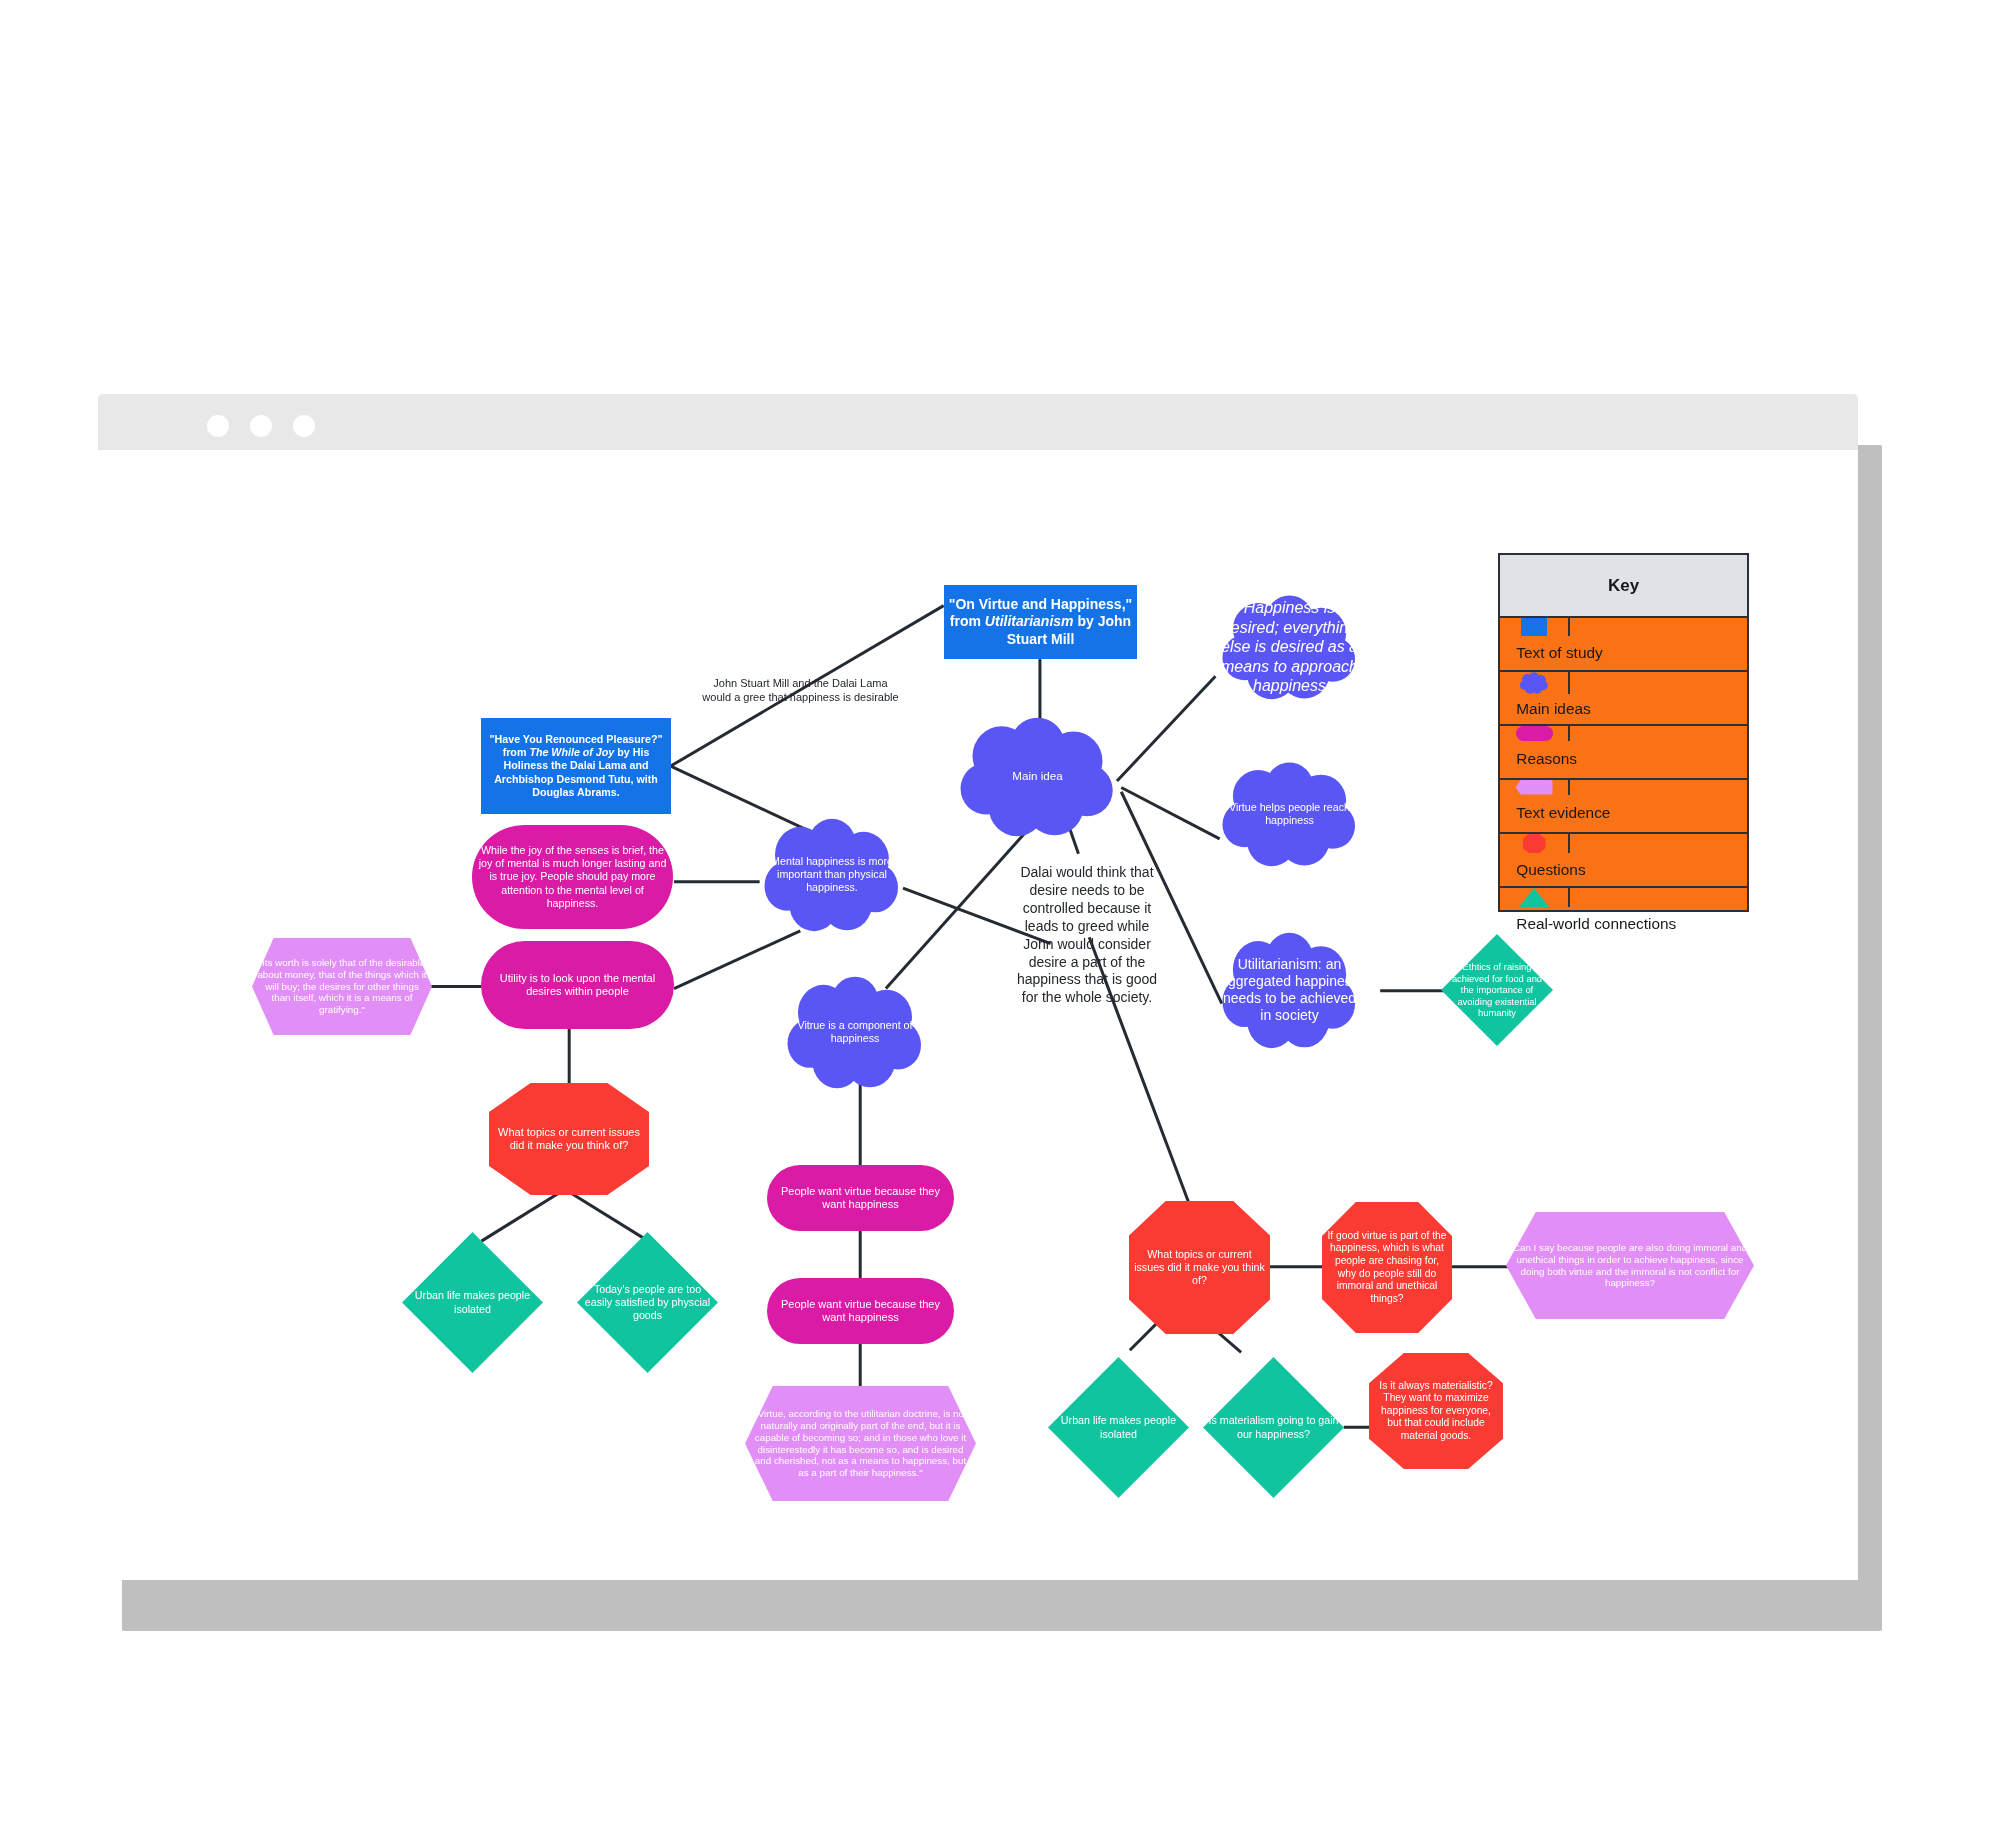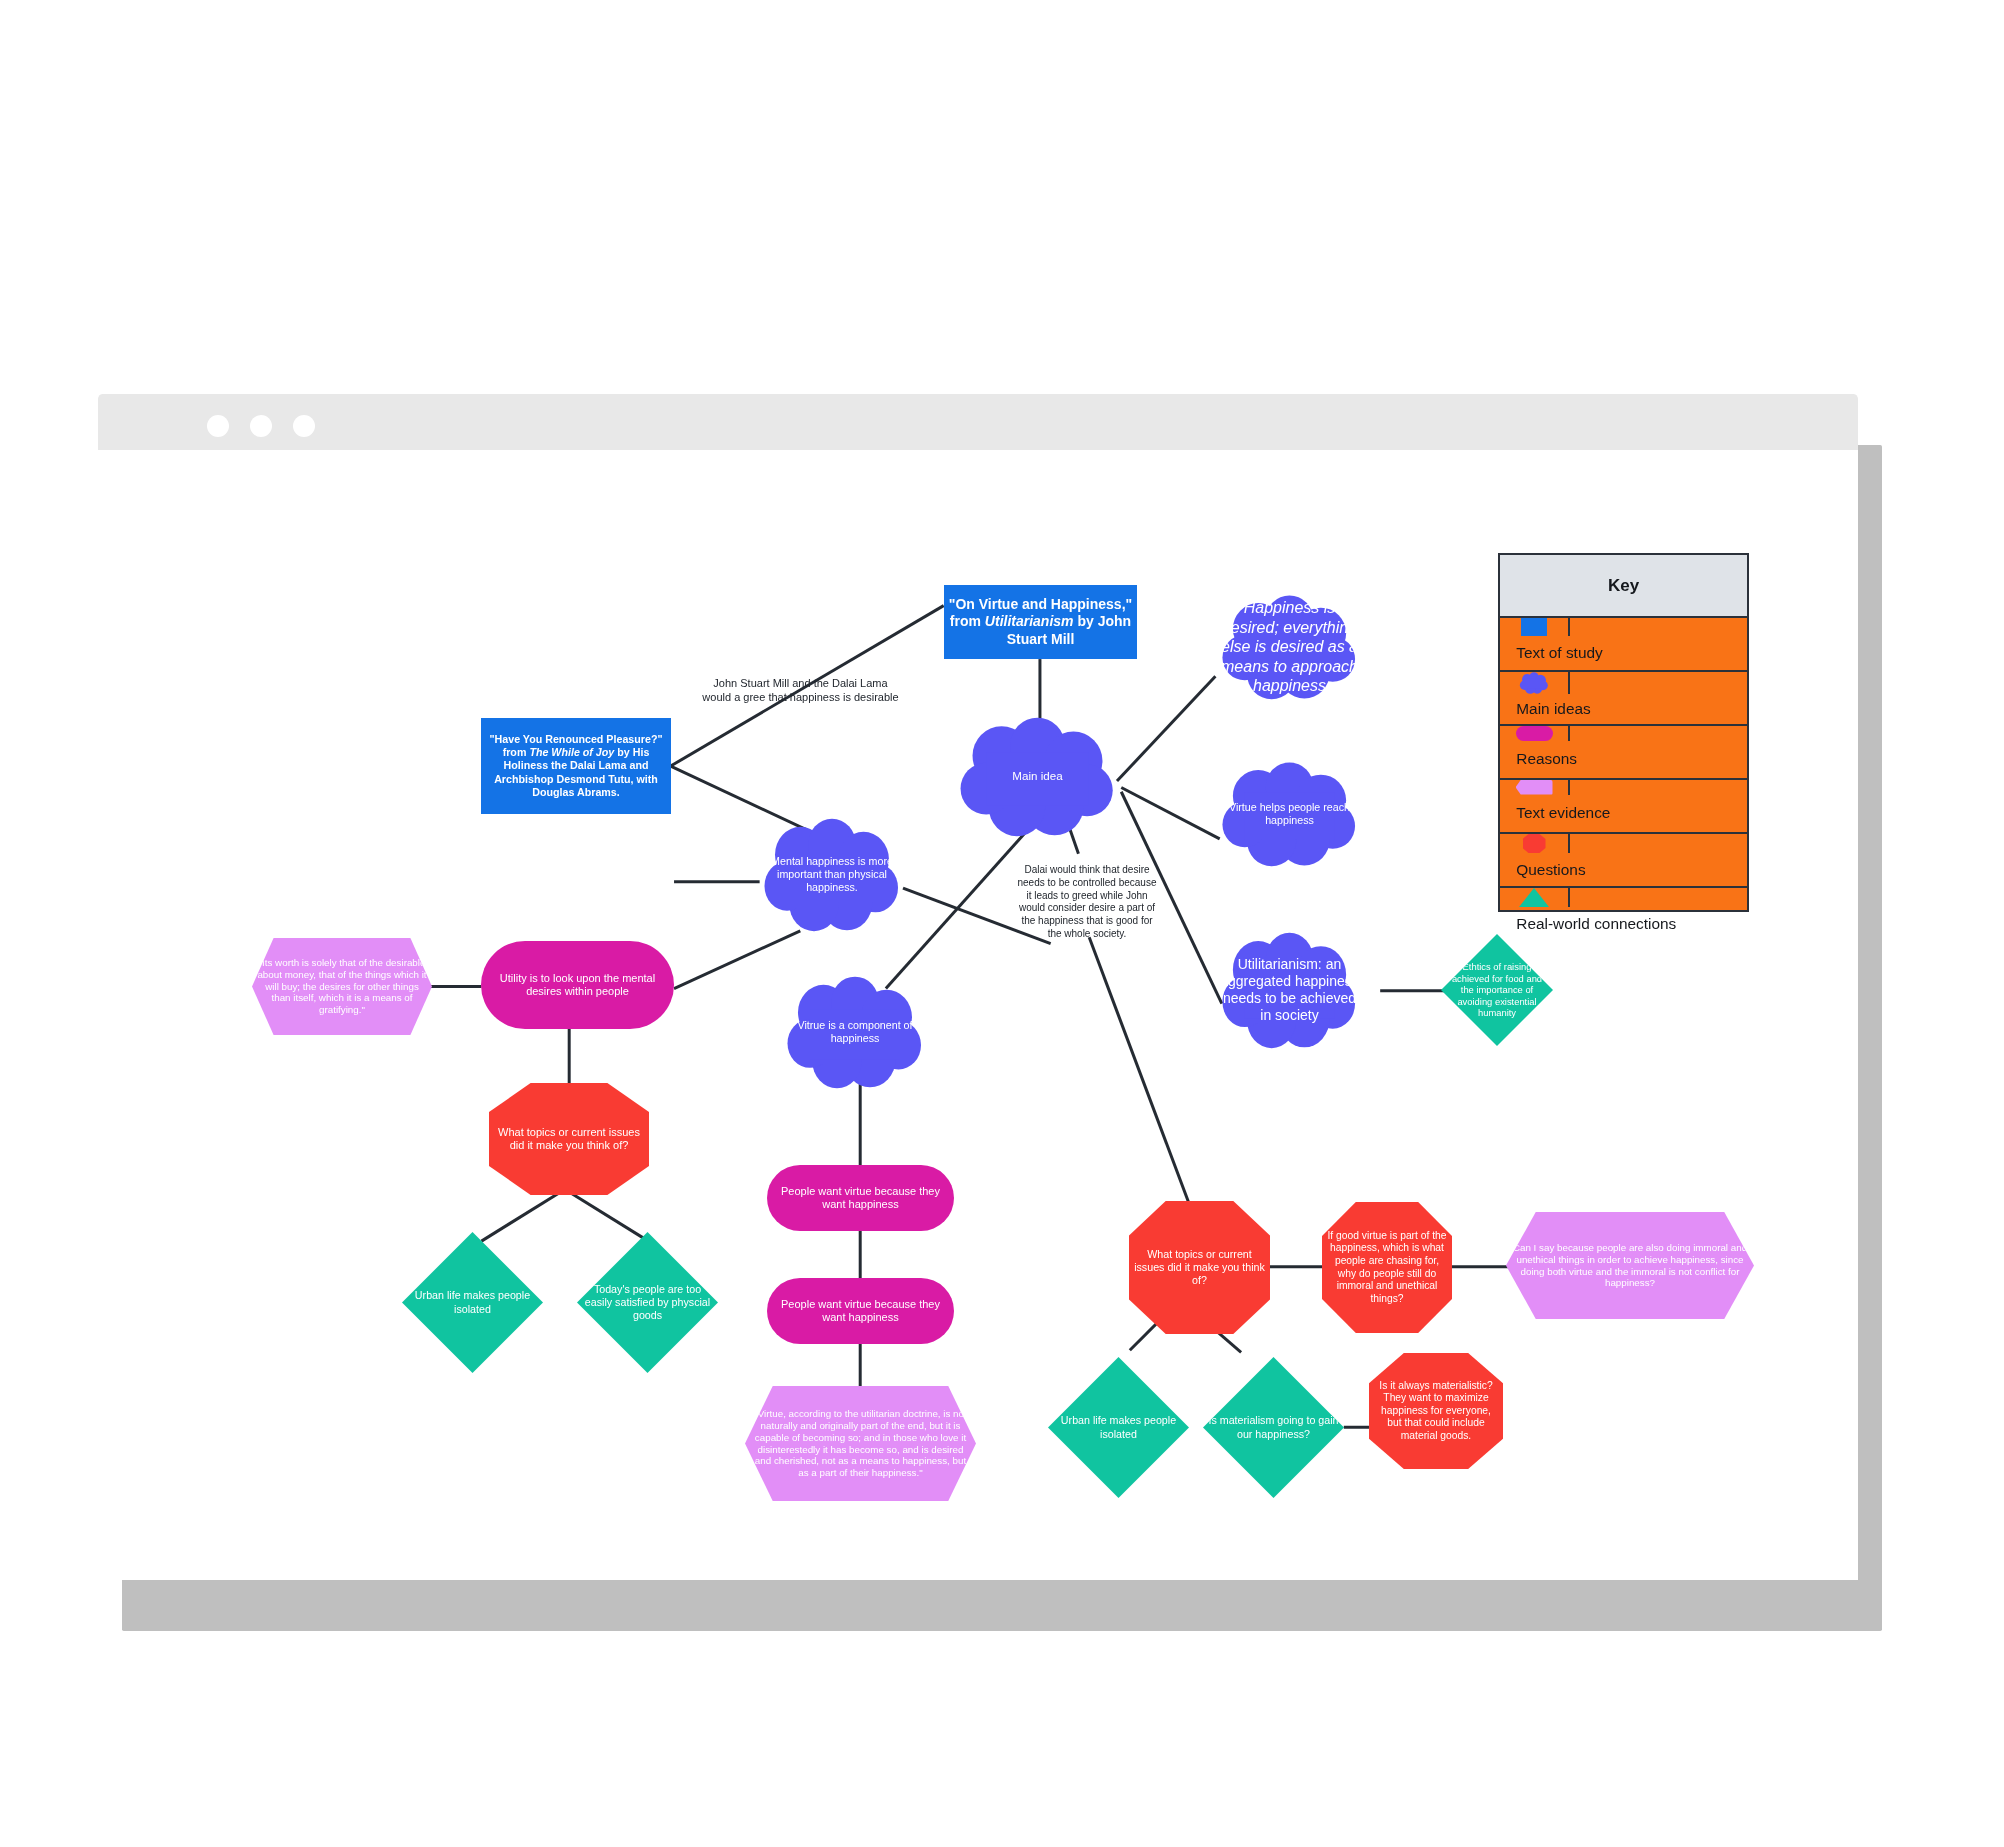--- a/index.html
+++ b/index.html
@@ -129,21 +129,21 @@
     <div class="node n-study" style="left:944px;top:585px;width:193px;height:74px;font-size:14px;">
       <span class="txt">"On Virtue and Happiness," from <i>Utilitarianism</i> by John Stuart Mill</span>
     </div>
 
     <div class="node n-study" style="left:481px;top:718px;width:190px;height:96px;font-size:10.7px;">
       <span class="txt">"Have You Renounced Pleasure?" from <i>The While of Joy</i> by His Holiness the Dalai Lama and Archbishop Desmond Tutu, with Douglas Abrams.</span>
     </div>
 
     <div class="label" style="left:698px;top:676px;width:205px;font-size:11px;">John Stuart Mill and the Dalai Lama would a gree that happiness is desirable</div>
 
-    <div class="label" style="left:1014px;top:864px;width:146px;font-size:10px;">Dalai would think that desire needs to be controlled because it leads to greed while John would consider desire a part of the happiness that is good for the whole society.</div>
+    <div class="label" style="left:1014px;top:864px;width:146px;font-size:14px;">Dalai would think that desire needs to be controlled because it leads to greed while John would consider desire a part of the happiness that is good for the whole society.</div>
 
     <div class="node n-cloud" style="left:952px;top:716px;width:171px;height:121px;font-size:11.6px;">
       <svg class="cloudbg" viewBox="0 0 200 140" preserveAspectRatio="none">
         <g fill="#5a56f5">
           <circle cx="58" cy="46" r="34"></circle>
             <circle cx="100" cy="34" r="32"></circle>
           <circle cx="142" cy="52" r="34"></circle>
             <circle cx="158" cy="86" r="30"></circle>
           <circle cx="120" cy="104" r="34"></circle>
             <circle cx="76" cy="106" r="33"></circle>
@@ -215,20 +215,23 @@
             <circle cx="158" cy="86" r="30"></circle>
           <circle cx="120" cy="104" r="34"></circle>
             <circle cx="76" cy="106" r="33"></circle>
           <circle cx="40" cy="84" r="30"></circle>
             <rect x="40" y="42" width="120" height="62"></rect>
         </g>
       </svg>
       <span class="txt">Mental happiness is more important than physical happiness.</span>
     </div>
 
+    <div class="node n-reason" style="left:472px;top:825px;width:201px;height:104px;font-size:10.7px;">
+      <span class="txt">While the joy of the senses is brief, the joy of mental is much longer lasting and is true joy. People should pay more attention to the mental level of happiness.</span>
+    </div>
 
     <div class="node n-reason" style="left:481px;top:941px;width:193px;height:88px;font-size:11px;">
       <span class="txt">Utility is to look upon the mental desires within people</span>
     </div>
 
     <div class="node n-evidence" style="left:252px;top:938px;width:180px;height:97px;font-size:9.8px;">
       <span class="txt">"Its worth is solely that of the desirable about money, that of the things which it will buy;  the desires for other things than itself, which it is a means of gratifying."</span>
     </div>
 
     <div class="node n-question" style="left:489px;top:1083px;width:160px;height:112px;font-size:11px;">

